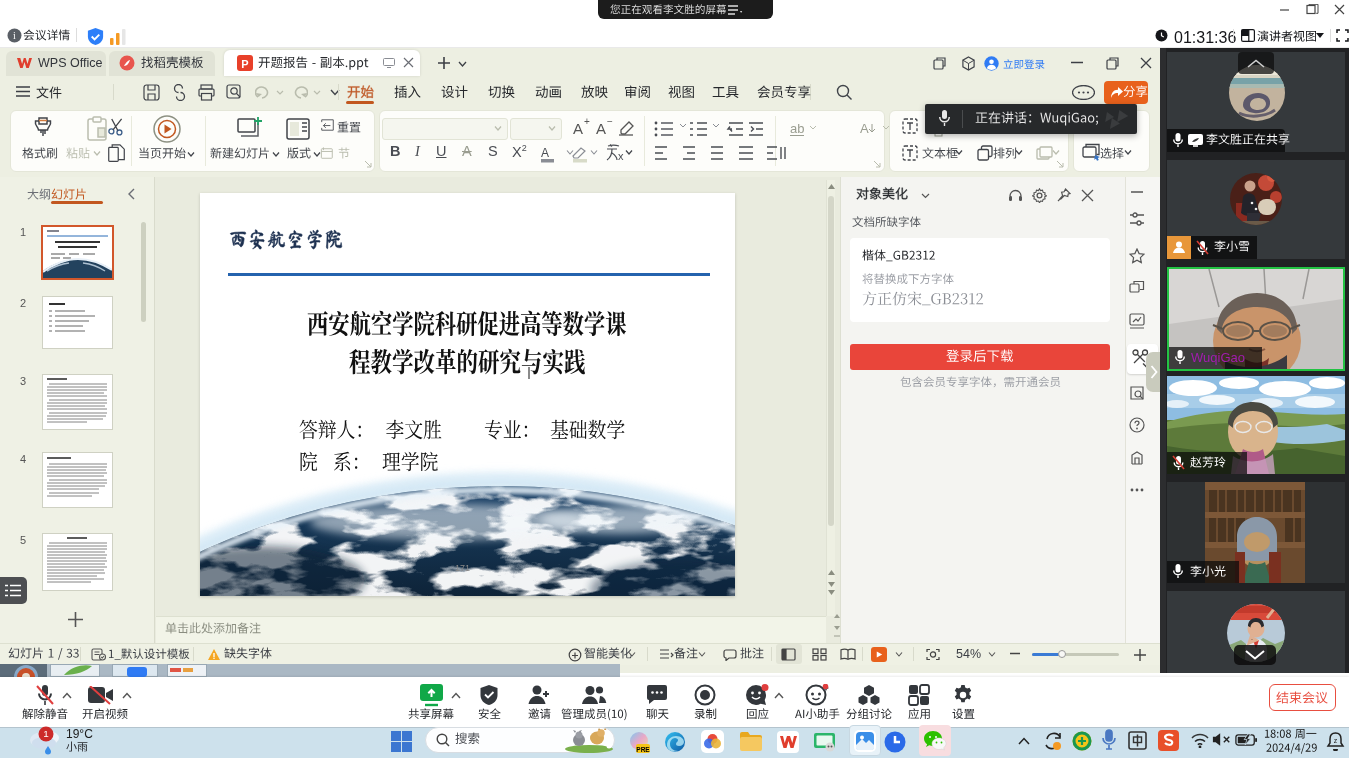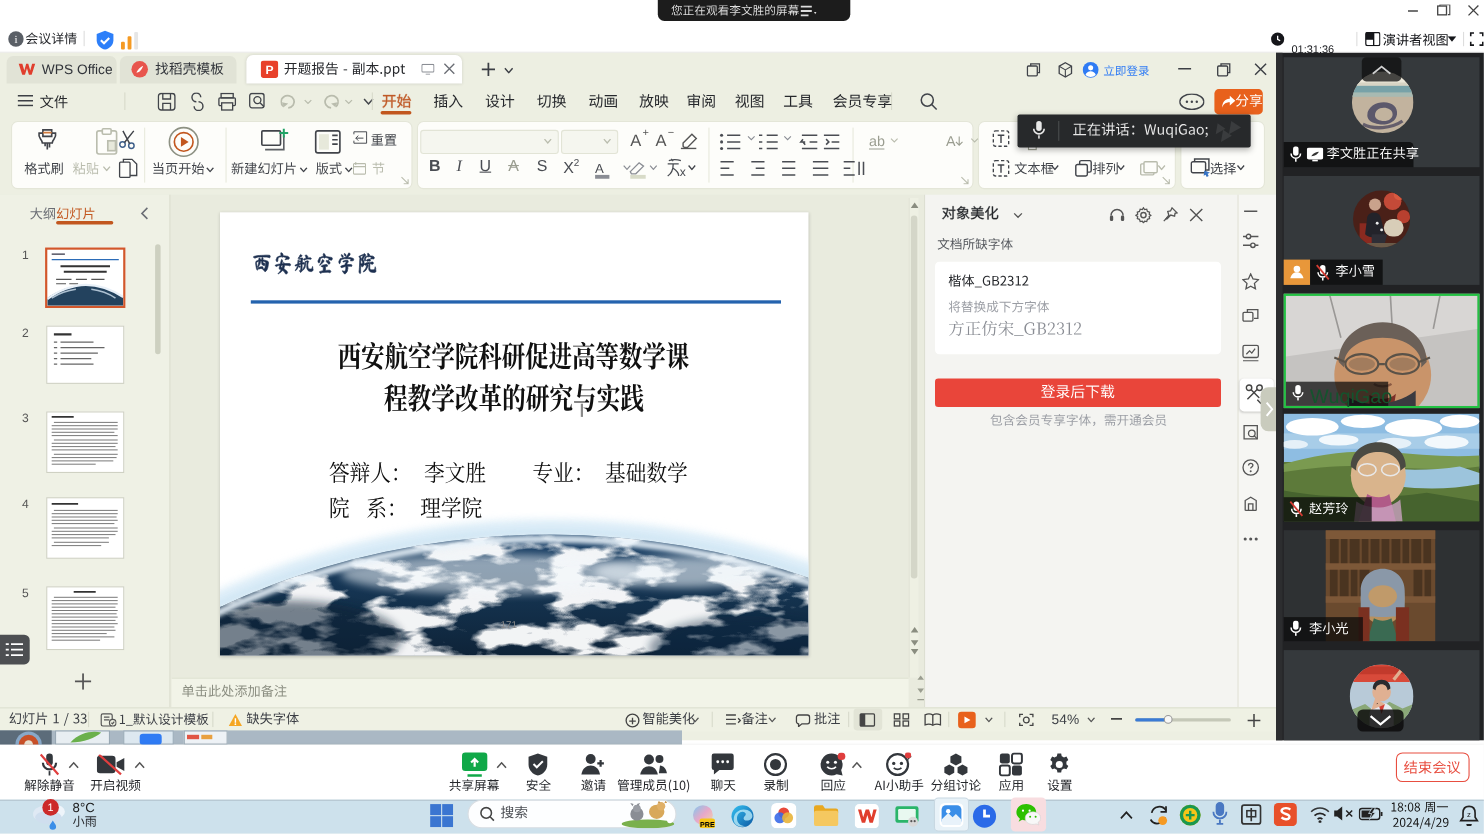--- a/index.html
+++ b/index.html
@@ -46,21 +46,21 @@
       </g>
       <g fill="#e6e6e6">
         <rect x="13" y="1" width="3.5" height="16" rx="1"></rect>
       </g>
     </svg>
 
 <svg class="abs" style="left:1155px;top:29px" width="13" height="13" viewBox="0 0 13 13">
       <circle cx="6.5" cy="6.5" r="6" fill="#15161a"></circle>
       <path d="M6.5 3.5v3.2l2.3 1.4" stroke="#fff" stroke-width="1.2" fill="none"></path>
     </svg>
-<div class="abs" style="left:1174px;top:40px;font-size:10px;color:#15161a">01:31:36</div>
+<div class="abs" style="left:1174px;top:29px;font-size:16px;color:#15161a">01:31:36</div>
 <div class="abs" style="left:1233px;top:29px;width:1px;height:13px;background:#ddd"></div>
     <div class="abs" style="left:1330px;top:29px;width:1px;height:13px;background:#ddd"></div>
 <svg class="abs" style="left:1241px;top:29px" width="14" height="13" viewBox="0 0 14 13">
       <rect x="0.6" y="0.6" width="12.8" height="11.8" rx="1.5" fill="none" stroke="#15161a" stroke-width="1.2"></rect>
       <path d="M7.8 0.6v11.8M0.6 6.5h7.2" stroke="#15161a" stroke-width="1.2"></path>
       <rect x="0.6" y="0.6" width="7.2" height="5.9" fill="#15161a"></rect>
     </svg>
 <svg class="abs" style="left:1336px;top:29px" width="13" height="13" viewBox="0 0 13 13">
       <g stroke="#15161a" stroke-width="1.5" fill="none">
         <path d="M1 4V1h3M9 1h3v3M12 9v3H9M4 12H1V9"></path>
@@ -807,21 +807,21 @@
 <path d="M56 92c18 10 44 8 62-6v16H56z" fill="#3a3a40"></path>
 </svg>
 <div class="abs" style="left:1169px;top:347px;width:93px;height:22px;background:rgba(10,10,10,.72)"></div>
 <svg class="abs" style="left:1174px;top:350px" width="12" height="15" viewBox="0 0 12 15">
       <g fill="#fff">
         <rect x="3.5" y="0" width="5" height="8.5" rx="2.5"></rect>
         <path d="M1 6.5a5 5 0 0010 0h-1.4a3.6 3.6 0 01-7.2 0z"></path>
         <rect x="5.3" y="11.5" width="1.4" height="2.5"></rect>
       </g>
     </svg>
-<div class="abs" style="left:1191px;top:350px;font-size:18px;color:#14532d">WuqiGao</div>
+<div class="abs" style="left:1191px;top:350px;font-size:13px;color:#a21caf">WuqiGao</div>
 
 <svg class="abs" style="left:1167px;top:376px" width="178" height="98" viewBox="0 0 178 98" preserveAspectRatio="none">
 <rect width="178" height="50" fill="#8ebde2"></rect>
 <rect y="18" width="178" height="14" fill="#a8cde8"></rect>
 <rect y="44" width="178" height="54" fill="#5d7a3a"></rect>
 <path d="M0 46c30-9 62-13 92-11 30 2 58 5 86 3v10c-30 4-60 2-90 0-30-2-60 1-88 5z" fill="#7a9a50"></path>
 <path d="M96 50c22 2 44 1 64-2l18 6v10c-26 5-52 5-74 2z" fill="#9cc4dc"></path>
 <path d="M0 70c36 7 90 8 130 2l48 8v18H0z" fill="#46632e"></path>
 <g fill="#ffffff">
         <ellipse cx="26" cy="12" rx="24" ry="8"></ellipse>
@@ -1049,21 +1049,21 @@
 <svg class="abs" style="left:28px;top:729px" width="34" height="26" viewBox="0 0 34 26">
       <ellipse cx="13" cy="11" rx="11" ry="7.5" fill="#dfe9f4"></ellipse>
       <ellipse cx="22" cy="9" rx="9" ry="6.5" fill="#eef4fa"></ellipse>
       <ellipse cx="16" cy="14" rx="12" ry="6" fill="#cfdeee"></ellipse>
       <path d="M20 17c-1.2 2.4-3 3.6-3 5.4a3 3 0 006 0c0-1.8-1.8-3-3-5.4z" fill="#3a8ee8"></path>
     </svg>
 <svg class="abs" style="left:38px;top:726px" width="16" height="16" viewBox="0 0 17 17">
       <circle cx="8.5" cy="8.5" r="8" fill="#cc2a2a"></circle>
       <text x="8.5" y="12" font-size="10.5" fill="#fff" text-anchor="middle" font-family="Liberation Sans">1</text>
     </svg>
-<div class="abs" style="left:66px;top:727px;font-size:12px;color:#1a1a1a">8°C</div>
+<div class="abs" style="left:66px;top:727px;font-size:12px;color:#1a1a1a">19°C</div>
 
 <svg class="abs" style="left:391px;top:731px" width="21" height="21" viewBox="0 0 21 21">
       <g fill="#3b76d1">
         <rect x="0" y="0" width="10" height="10"></rect>
         <rect x="11" y="0" width="10" height="10"></rect>
         <rect x="0" y="11" width="10" height="10"></rect>
         <rect x="11" y="11" width="10" height="10"></rect>
       </g>
     </svg>
 

